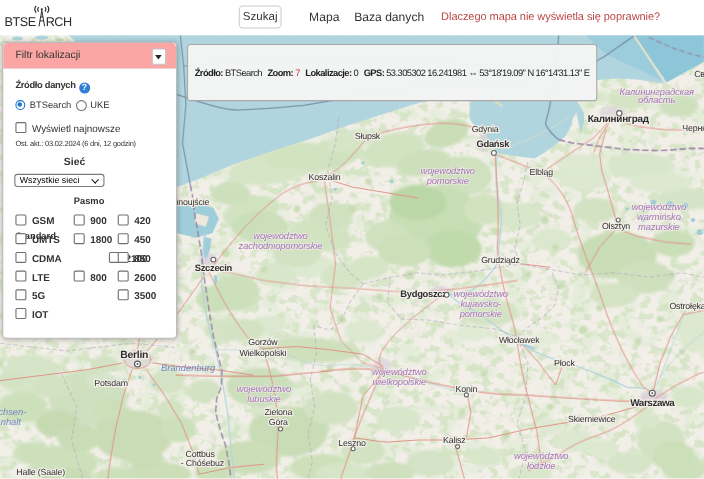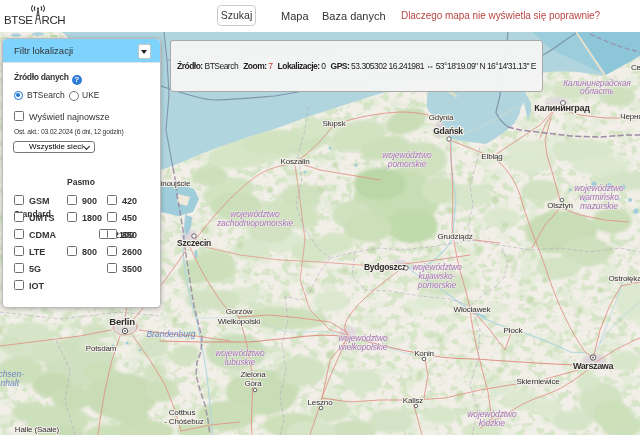--- a/index.html
+++ b/index.html
@@ -12,32 +12,32 @@
   #srch{position:absolute;left:78px;top:5px;width:128px;height:19px;border:1px solid #ccc;border-radius:4px;padding:0 0 0 7px;font-size:10px;color:#999;line-height:19px;background:#fff;}
   #btn{position:absolute;left:217px;top:5px;width:37px;height:19px;border:1px solid #ccc;border-radius:4px;background:#fff;font-size:10.5px;color:#333;text-align:center;line-height:19px;}
   .hlink{position:absolute;top:10px;font-size:11px;color:#333;}
   #lnkred{position:absolute;top:10px;left:401px;font-size:10px;color:#b94643;white-space:nowrap;letter-spacing:-0.05px;}
   
   #ibar{position:absolute;left:170px;top:40px;height:16px;background:rgba(244,244,244,.97);border:1px solid #a9a9a9;border-radius:3px;z-index:20;font-size:8.5px;letter-spacing:-0.52px;color:#222;line-height:16px;padding:17px 6px;white-space:nowrap;}
   #ibar b{font-weight:700;}
   #ibar .sep{display:inline-block;width:5px;}
   
   #panel{position:absolute;left:2px;top:38px;width:157px;height:268px;background:#fff;border:1px solid #bbb;border-radius:4px;box-shadow:0 1px 5px rgba(0,0,0,.25);z-index:25;font-size:9px;color:#333;}
-  #ph{position:relative;height:23px;border-bottom:1px solid #e2e2e2;background:#7dd3fc;border-radius:4px 4px 0 0;}
+  #ph{position:relative;height:23px;border-bottom:1px solid #e2e2e2;background:#fca5a5;border-radius:4px 4px 0 0;}
   #ph span{position:absolute;left:11px;top:6px;font-size:9.5px;}
   #phbtn{position:absolute;right:9px;top:5px;width:11px;height:13px;border:1px solid #c6c6c6;border-radius:2px;background:#fff;}
   #phbtn:after{content:"";position:absolute;left:2px;top:5px;border-left:3.5px solid transparent;border-right:3.5px solid transparent;border-top:4.5px solid #222;}
   .b{font-weight:700;}
   .qm{display:inline-block;width:10px;height:10px;border-radius:50%;background:#2e7cd6;color:#fff;font-size:8px;font-weight:700;text-align:center;line-height:10px;vertical-align:-2px;margin-left:3px;}
   .radio{display:inline-block;width:8px;height:8px;border-radius:50%;border:1px solid #777;background:#fff;vertical-align:-1px;}
   .radio.sel{border:1.7px solid #1976d2;width:6.6px;height:6.6px;}
   .radio.sel i{display:block;width:4px;height:4px;margin:1.3px;background:#1976d2;border-radius:50%;}
   .cb{display:inline-block;width:8px;height:8px;border:1px solid #6f6f6f;border-radius:1.5px;background:#fff;vertical-align:-1px;}
   .prow{position:absolute;left:11px;white-space:nowrap;}
-  #sel{position:absolute;left:10px;top:102px;width:76px;height:10px;border:1px solid #7a7a7a;border-radius:3px;background:#fff;font-size:8px;line-height:10px;padding-left:4px;color:#000;text-align:center;}
+  #sel{position:absolute;left:10px;top:119px;width:76px;height:10px;border:1px solid #7a7a7a;border-radius:3px;background:#fff;font-size:8px;line-height:10px;padding-left:4px;color:#000;}
   #sel:after{content:"";position:absolute;right:5px;top:2px;width:4px;height:4px;border-right:1.3px solid #222;border-bottom:1.3px solid #222;transform:rotate(45deg);}
 </style>
 </head>
 <body>
 <svg id="map" viewBox="0 32 640 403">
   <defs>
     <filter id="soft" x="-20%" y="-20%" width="140%" height="140%">
         <feGaussianBlur stdDeviation="1.4"></feGaussianBlur>
       </filter>
     <filter id="soft2" x="-20%" y="-20%" width="140%" height="140%">

